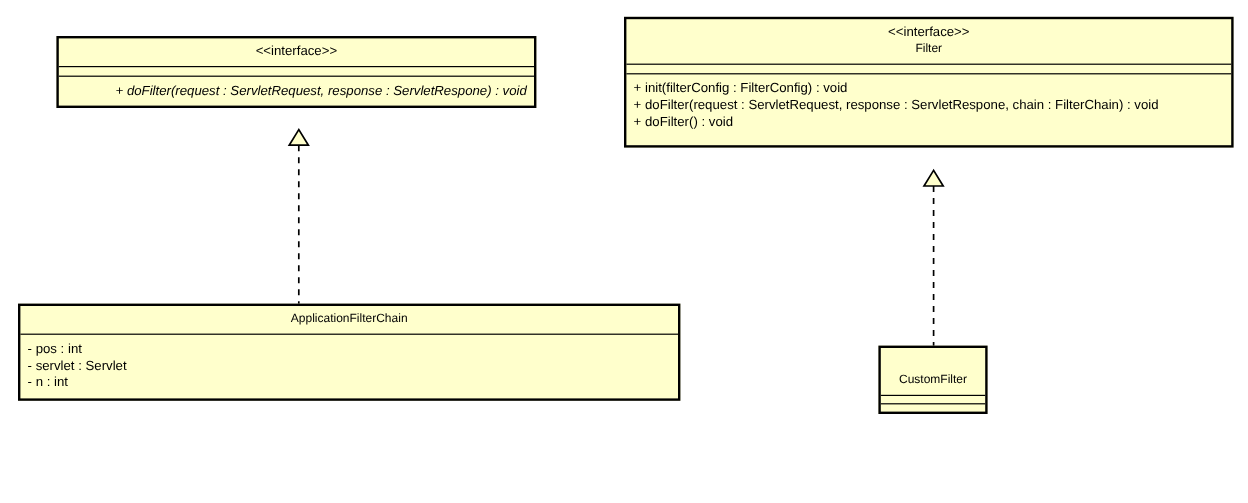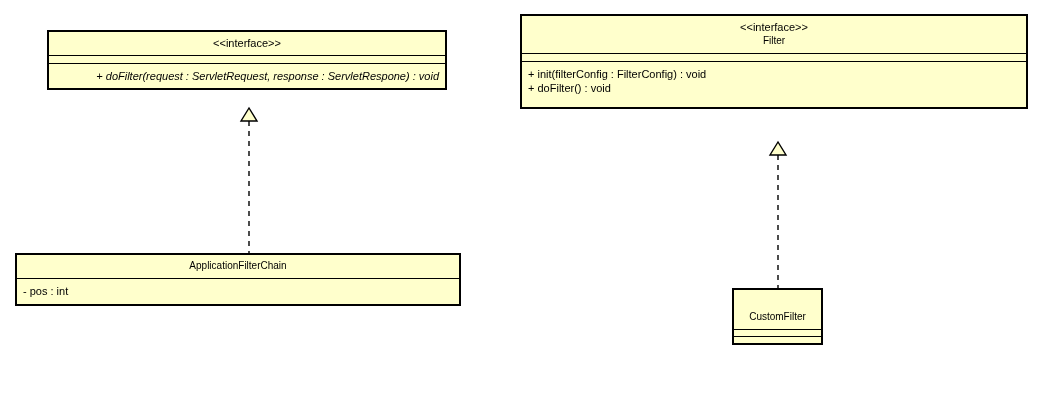--- a/index.html
+++ b/index.html
@@ -82,21 +82,21 @@
     width: 400px;
   }
   #box-filter {
     left: 520px;
     top: 14px;
     width: 508px;
   }
   #box-applicationfilterchain {
     left: 15px;
     top: 253px;
-    width: 446px;
+    width: 552px;
   }
   #box-customfilter {
     left: 732px;
     top: 288px;
     width: 91px;
   }
   #box-customfilter .cmp-title { padding: 20px 6px 5px 6px; }
   #box-customfilter .cmp-empty { height: 7px; }
 
   
@@ -139,30 +139,33 @@
   </div>
 
   <div class="uml-box" id="box-filter">
     <div class="compartment cmp-title">
       <div class="cmp-stereotype">&lt;&lt;interface&gt;&gt;</div>
       <div class="cmp-name">Filter</div>
     </div>
     <div class="compartment cmp-empty"></div>
     <div class="compartment" style="padding-bottom:12px;">
       <div class="member">+ init(filterConfig : FilterConfig) : void</div>
+      <div class="member">+ doFilter(request : ServletRequest, response : ServletRespone, chain : FilterChain) : void</div>
       <div class="member">+ doFilter() : void</div>
     </div>
   </div>
 
   <div class="uml-box" id="box-applicationfilterchain">
     <div class="compartment cmp-title">
       <div class="cmp-name">ApplicationFilterChain</div>
     </div>
     <div class="compartment" style="padding-top:5px; padding-bottom:6px;">
       <div class="member">- pos : int</div>
+      <div class="member">- servlet : Servlet</div>
+      <div class="member">- n : int</div>
     </div>
   </div>
 
   <div class="uml-box" id="box-customfilter">
     <div class="compartment cmp-title">
       <div class="cmp-name">CustomFilter</div>
     </div>
     <div class="compartment cmp-empty"></div>
     <div class="compartment cmp-empty"></div>
   </div>

